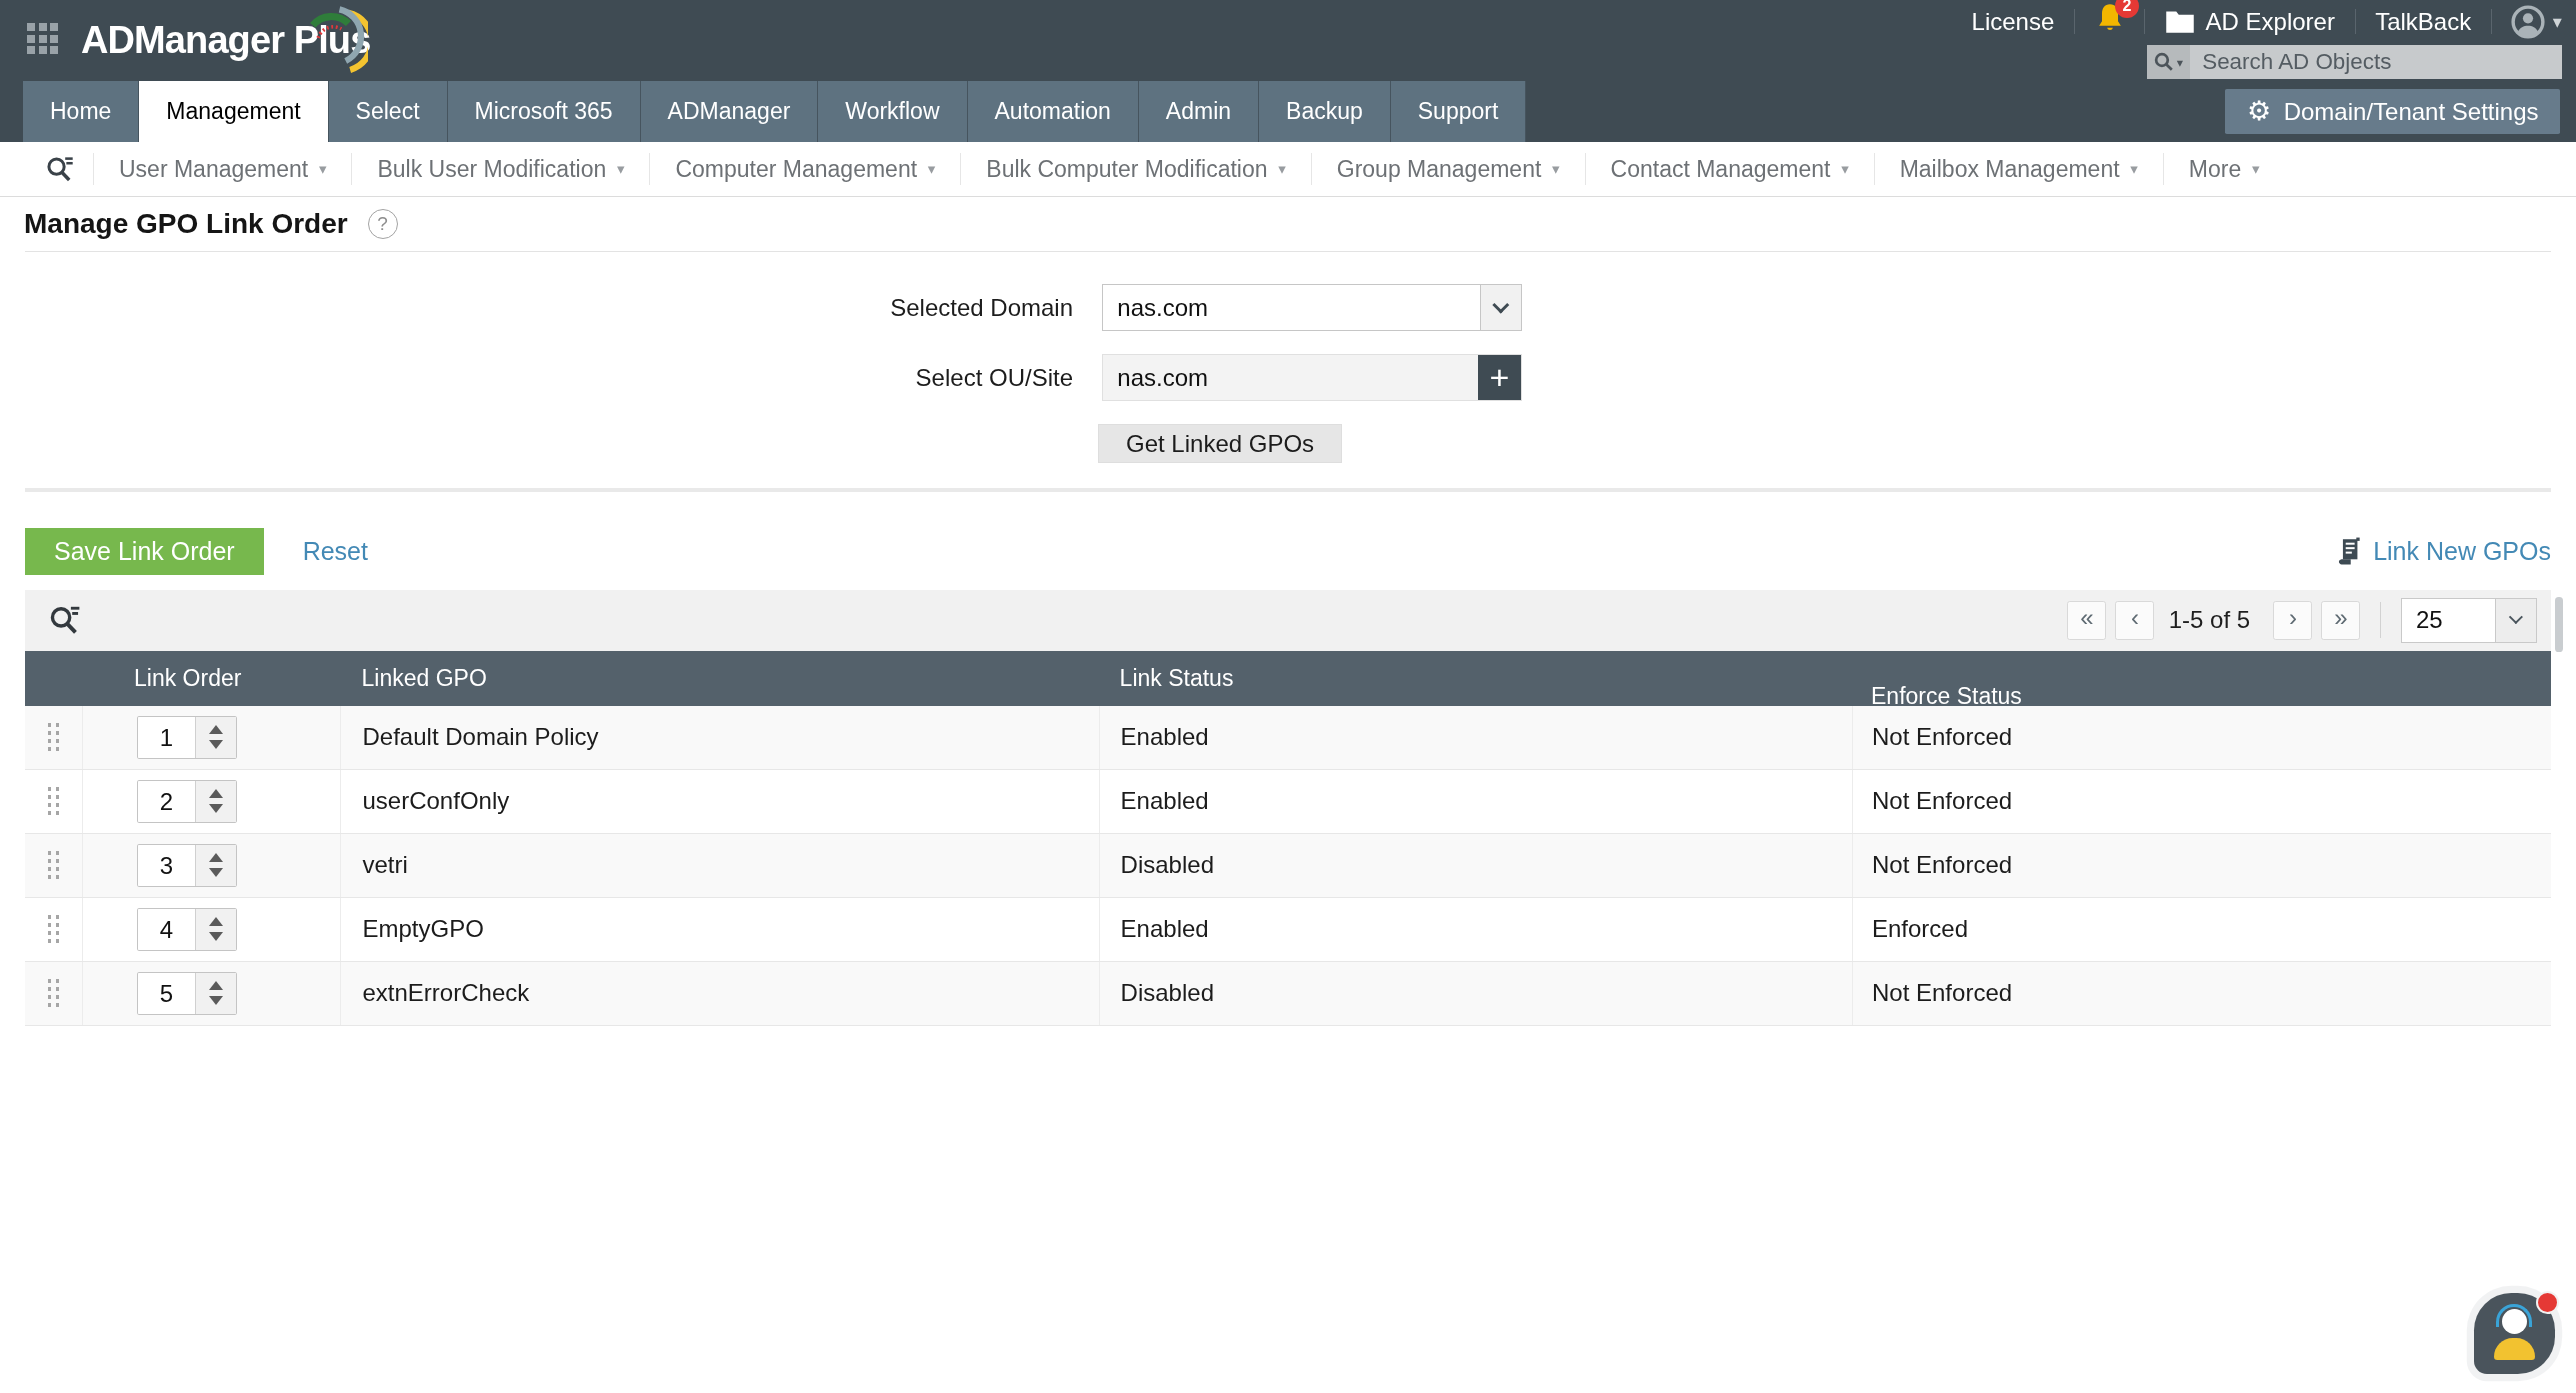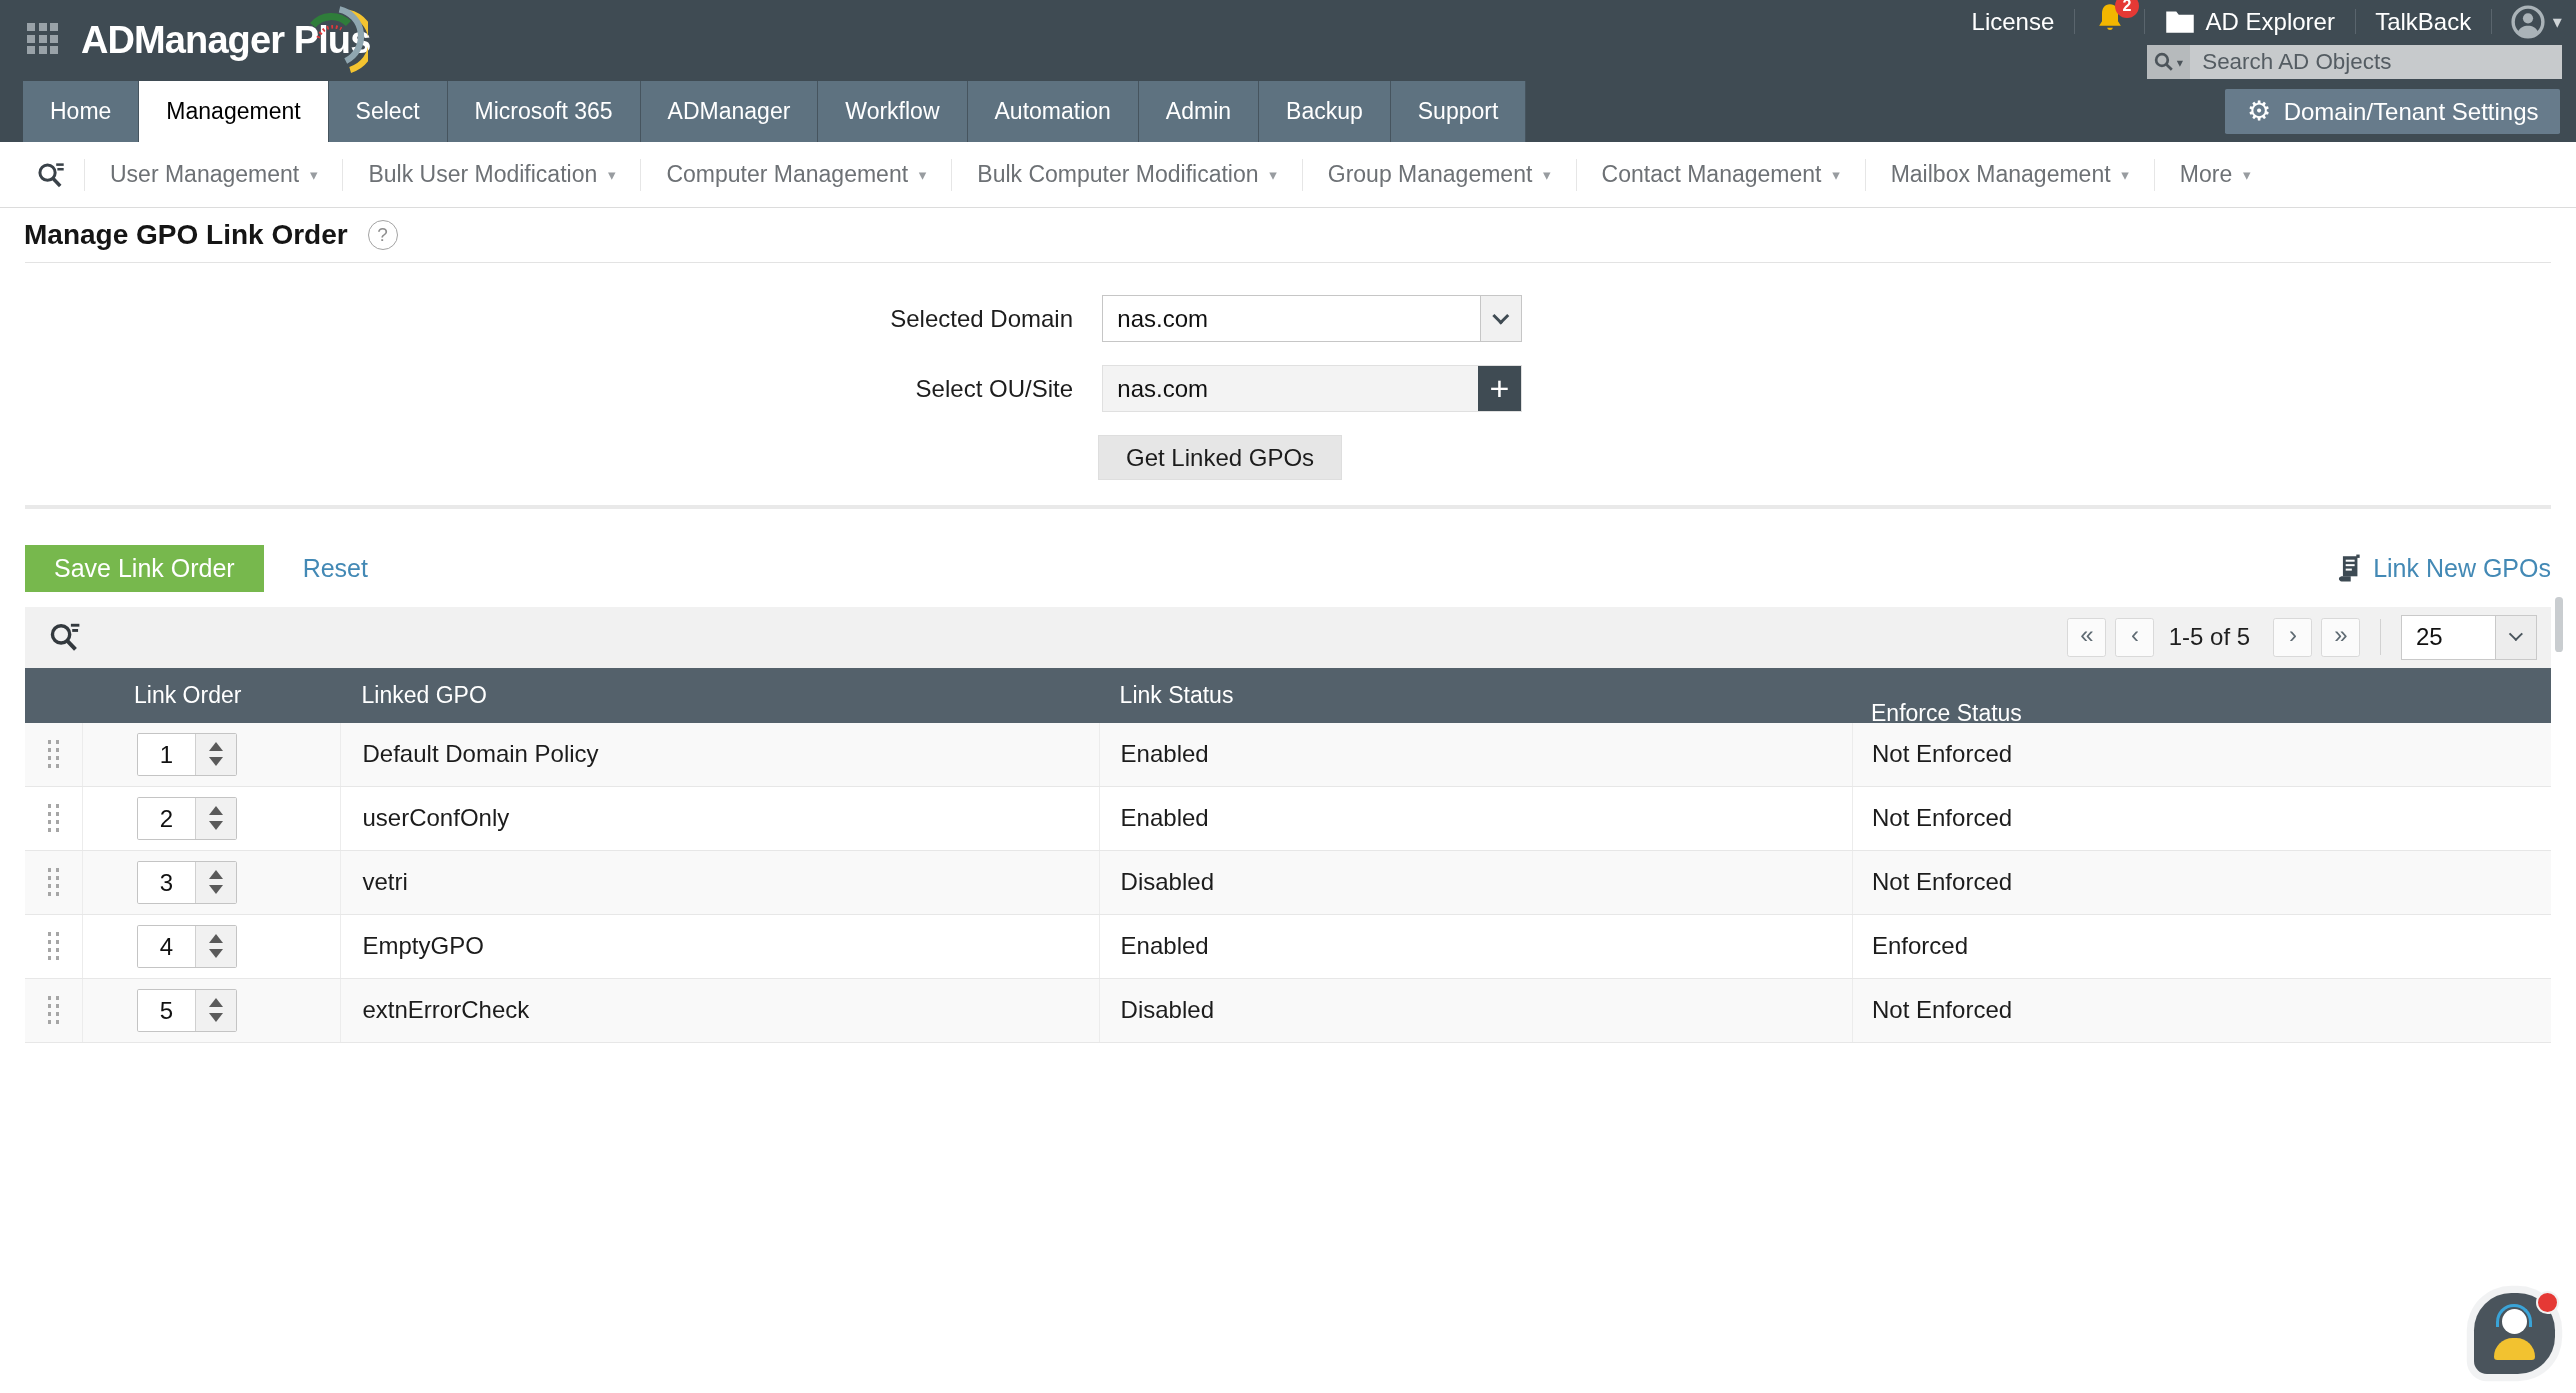--- a/index.html
+++ b/index.html
@@ -30,21 +30,21 @@
   
   .mainnav { position:relative; height:61px; background:#3f4b53; display:flex; align-items:stretch; padding-left:23px; }
   .tabs { display:flex; align-items:stretch; }
   .tab { padding:0 27px; background:#5e7280; color:#fff; font-size:23px; display:flex; align-items:center; border-right:1.8px solid #46545e; cursor:pointer; white-space:nowrap; }
   .tab.active { background:#fff; color:#000; }
   .settings-btn { position:absolute; right:16px; top:8px; height:45px; padding:0 21.5px; background:#677b8b; color:#fff; font-size:24px;
     display:flex; align-items:center; gap:12.5px; border-radius:1.8px; cursor:pointer; }
   .gear { font-size:27px; line-height:1; }
 
   
-  .subnav { height:66px; background:#fff; border-bottom:0.9px solid #dcdcdc; display:flex; align-items:center; padding-left:18px; }
+  .subnav { height:55px; background:#fff; border-bottom:0.9px solid #dcdcdc; display:flex; align-items:center; padding-left:27px; }
   .sn-search { padding:0 18px; cursor:pointer; display:flex; align-items:center; }
   .sn-item { display:flex; align-items:center; gap:10.7px; padding:0 25px; height:32px; border-left:0.9px solid #e6e6e6; cursor:pointer;
     font-size:23px; color:#6d7175; white-space:nowrap; }
   .sn-caret { font-size:15px; color:#989ca0; }
 
   
   .title-row { height:54px; padding:0 24px; display:flex; align-items:center; gap:20px; }
   .title-row h1 { font-size:28px; font-weight:bold; color:#151515; }
   .help { width:30px; height:30px; border:1.8px solid #a3a3a3; border-radius:50%; color:#8d8d8d; font-size:19px;
     display:flex; align-items:center; justify-content:center; cursor:pointer; }
@@ -56,21 +56,21 @@
   .form-label { width:1073px; text-align:right; font-size:24px; color:#1d1d1d; }
   .select-box { margin-left:29px; width:420px; height:47px; border:0.9px solid #c6c6c6; background:#fff; display:flex; cursor:pointer; }
   .select-text { flex:1; font-size:24px; line-height:45px; padding-left:14.3px; color:#111; }
   .select-chev { width:41px; background:#f1f1f1; border-left:0.9px solid #c6c6c6; display:flex; align-items:center; justify-content:center; }
   .chev { display:inline-block; width:11.6px; height:11.6px; border-right:3.6px solid #3f4b53; border-bottom:3.6px solid #3f4b53; transform:rotate(45deg); margin-top:-6.3px; }
   .chev.sm { width:9.8px; height:9.8px; border-width:2.7px; border-color:#4a555d; }
   .ou-box { margin-left:29px; width:420px; height:47px; display:flex; border:0.9px solid #e0e0e0; }
   .ou-box input { flex:1; background:#f3f3f3; border:none; outline:none; font-size:24px; color:#111; padding-left:14.3px; font-family:"Liberation Sans",sans-serif; }
   .plus-btn { width:43px; background:#3f4b53; color:#fff; font-size:34px; display:flex; align-items:center; justify-content:center; cursor:pointer; border:none; }
   .get-row { margin-left:1098px; margin-top:23px; }
-  .get-btn { height:45px; padding:0 27px; background:#e6e6e6; border:0.9px solid #dedede; font-size:24px; color:#1c1c1c; cursor:pointer; font-family:"Liberation Sans",sans-serif; }
+  .get-btn { height:39px; padding:0 27px; background:#e6e6e6; border:0.9px solid #dedede; font-size:24px; color:#1c1c1c; cursor:pointer; font-family:"Liberation Sans",sans-serif; }
 
   .wide-divider { margin:25px 25px 0; height:3.6px; background:#e9e9e9; }
 
   
   .actions-row { margin:36px 25px 0; height:47px; display:flex; align-items:center; }
   .save-btn { height:47px; padding:0 29px; background:#77b84d; color:#fff; font-size:25px; border:none; cursor:pointer; font-family:"Liberation Sans",sans-serif; }
   .reset-link { margin-left:39px; color:#4389b5; font-size:25px; text-decoration:none; cursor:pointer; }
   .link-new { margin-left:auto; display:flex; align-items:center; gap:11px; color:#4389b5; font-size:25px; cursor:pointer; }
 
   

